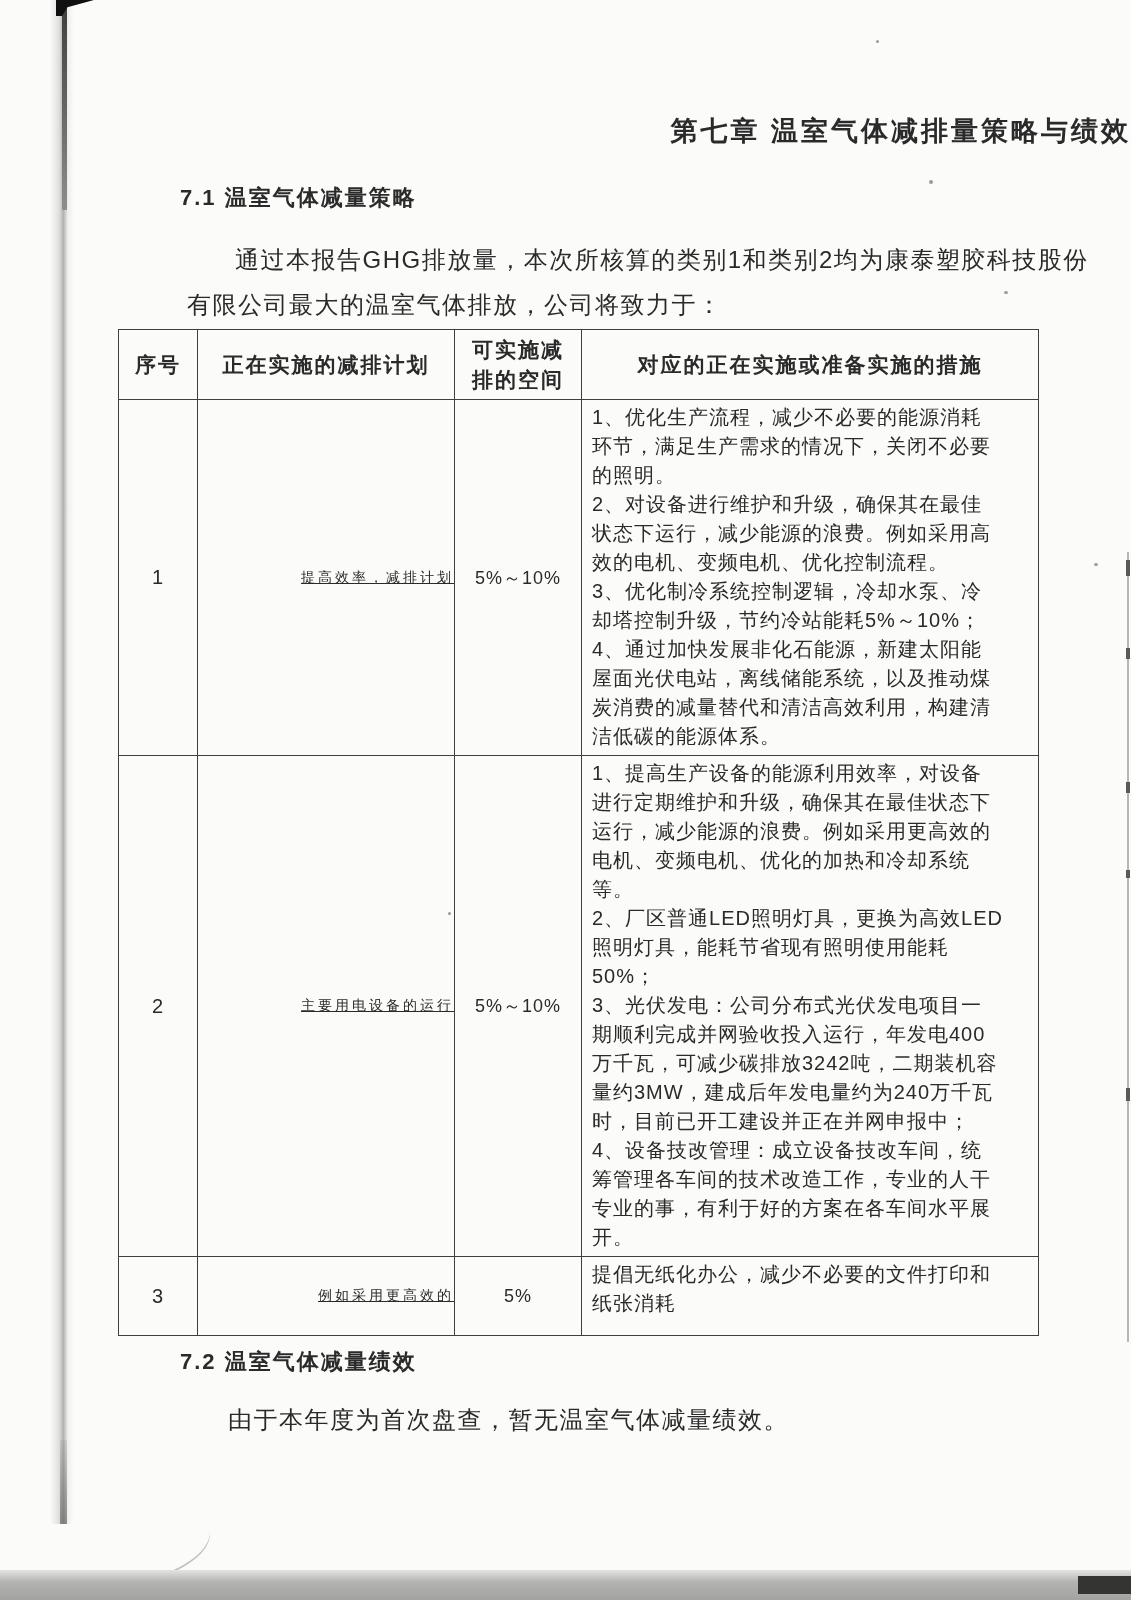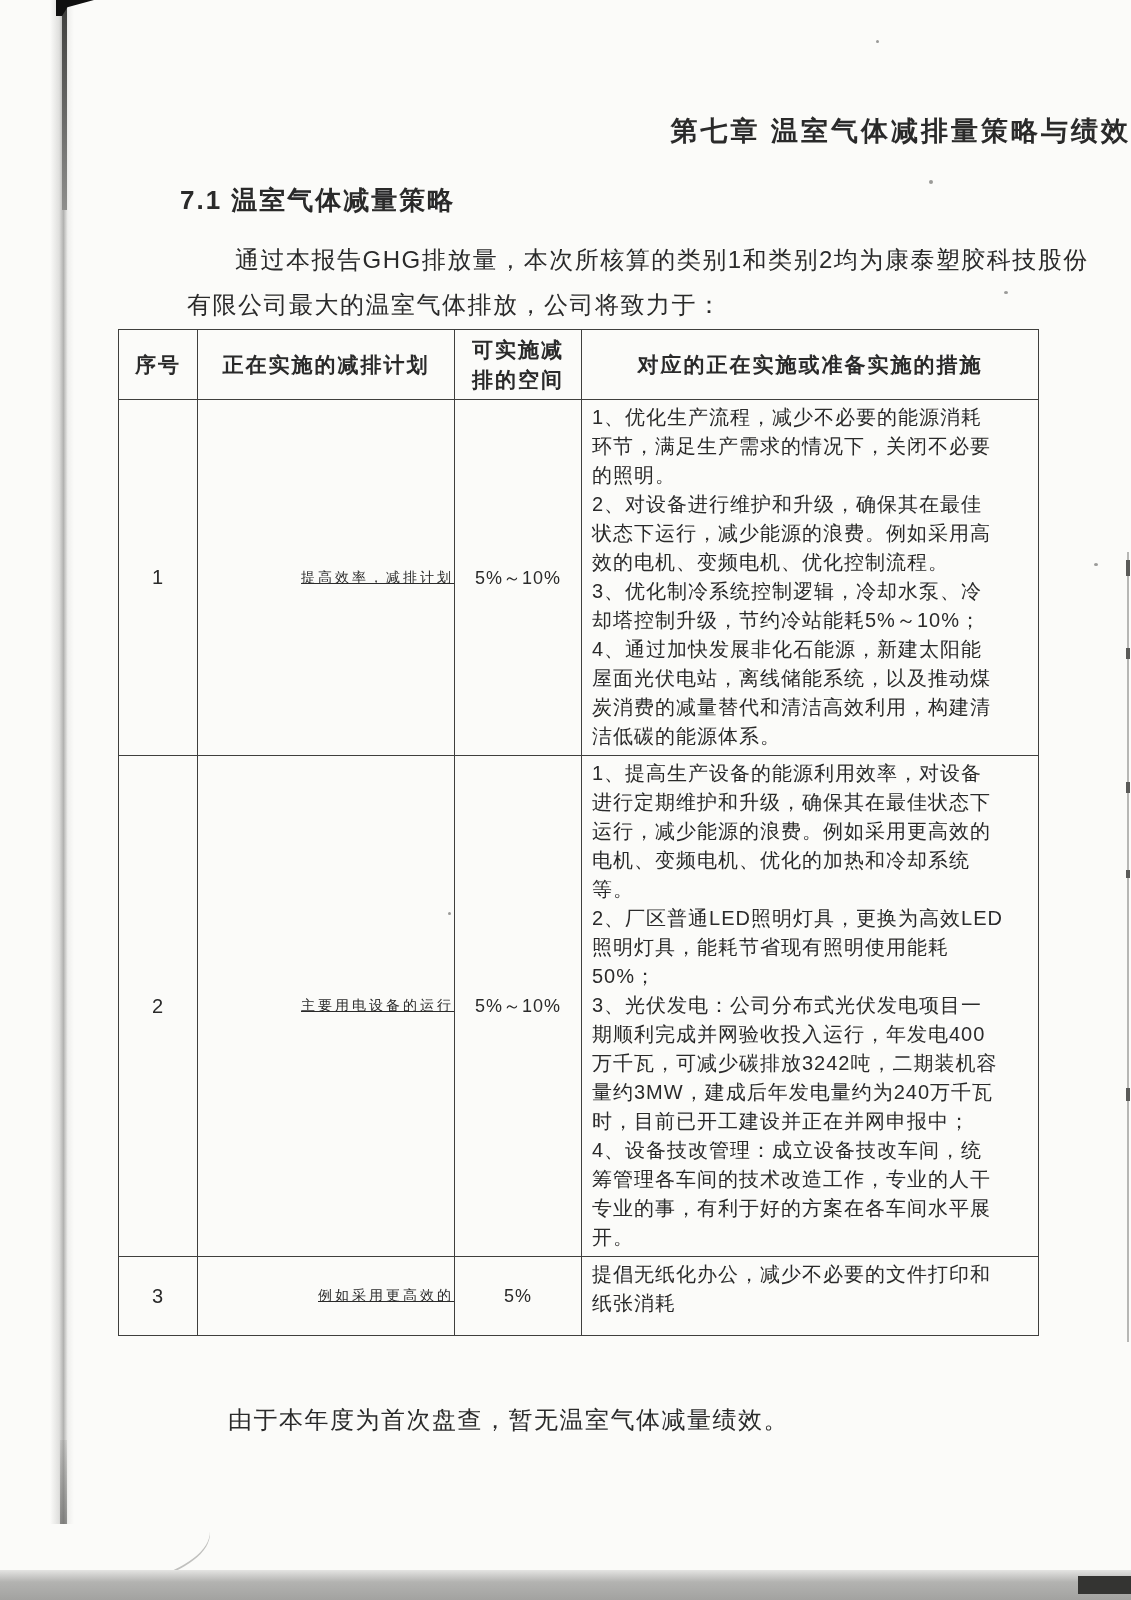--- a/index.html
+++ b/index.html
@@ -44,21 +44,21 @@
   .right-edge-line{
     position:absolute;left:1127px;top:552px;width:2px;height:790px;background:#b7b7b5;
   }
   .edge-dash{position:absolute;left:1126px;width:4px;background:#5a5a58;}
   .speck{position:absolute;border-radius:50%;background:#9a9a98;}
   
   .doc-title{
     position:absolute;left:0;top:113px;width:1131px;text-align:right;
     font-size:27px;font-weight:bold;letter-spacing:3px;
   }
-  .h-sec{position:absolute;left:180px;font-size:26px;font-weight:bold;letter-spacing:2px;}
+  .h-sec{position:absolute;left:180px;font-size:22px;font-weight:bold;letter-spacing:2px;}
   .h71{top:183px;}
   .h72{top:1347px;}
   .intro{position:absolute;left:181px;top:237px;width:860px;font-size:24px;letter-spacing:1.5px;margin-left:6px;}
   .intro-line{height:45px;line-height:45px;white-space:nowrap;}
   .intro-line.indent{padding-left:48px;}
   .closing{
     position:absolute;left:228px;top:1404px;font-size:24px;letter-spacing:1.5px;white-space:nowrap;
   }
   
   table.main{
@@ -174,16 +174,17 @@
       <tr class="r3">
         <td class="no">3</td>
         <td class="plan">例如采用更高效的</td>
         <td class="space">5%</td>
         <td class="meas">提倡无纸化办公，减少不必要的文件打印和
 纸张消耗</td>
       </tr>
     </tbody>
   </table>
 
+  <div class="h-sec h72">7.2 温室气体减量绩效</div>
 
   <div class="closing">由于本年度为首次盘查，暂无温室气体减量绩效。</div>
 
 </div>
 
 </body></html>

